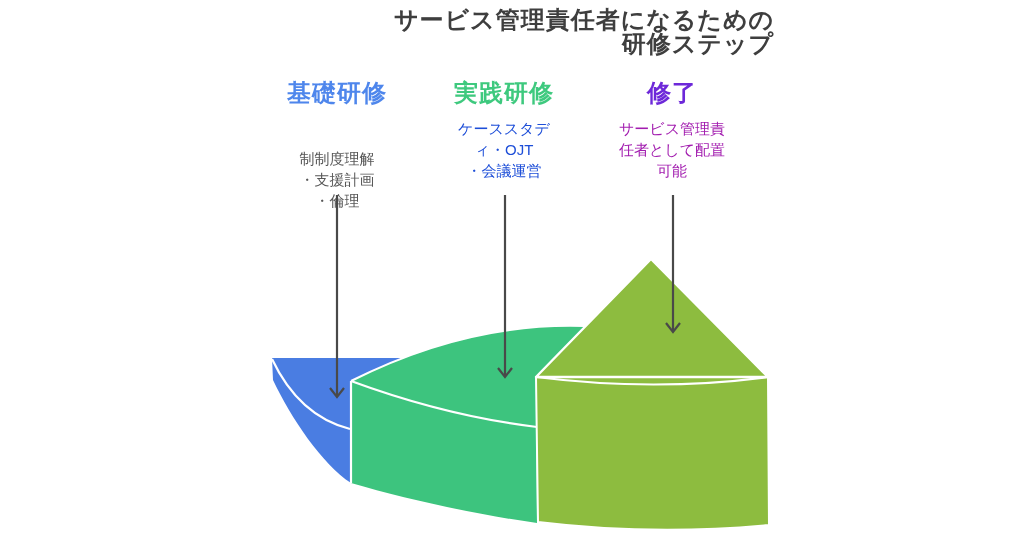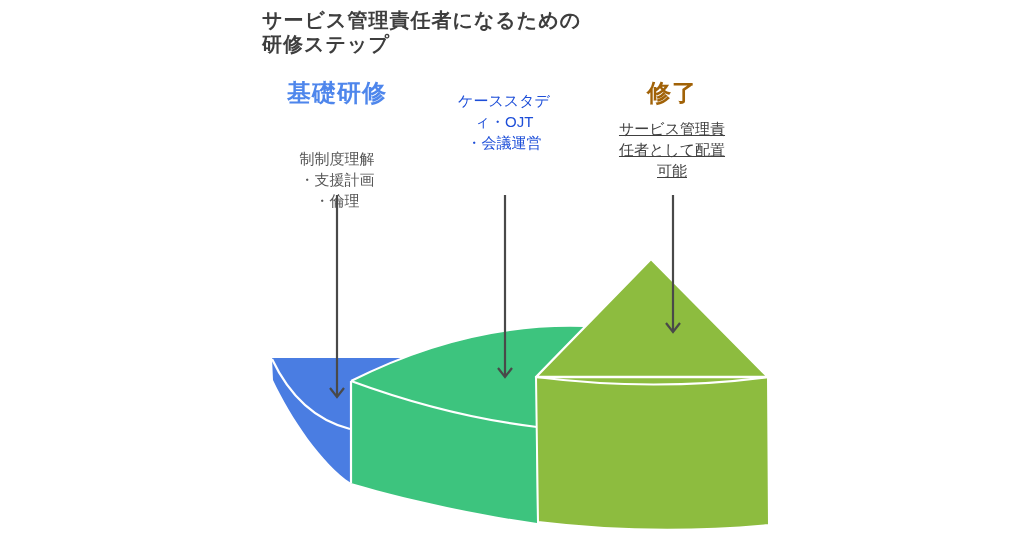--- a/index.html
+++ b/index.html
@@ -9,22 +9,22 @@
     height: 538px;
     background: #ffffff;
     overflow: hidden;
     font-family: "Liberation Sans", "DejaVu Sans", sans-serif;
   }
   .page-title {
     position: absolute;
     top: 8px;
     left: 262px;
     width: 512px;
-    text-align: left;
-    font-size: 20px;
+    text-align: right;
+    font-size: 24px;
     font-weight: bold;
     line-height: 24px;
     white-space: pre-line;
     letter-spacing: 1px;
   }
   .step-col {
     position: absolute;
     top: 79px;
     width: 220px;
     text-align: center;
@@ -59,28 +59,29 @@
 研修ステップ</div>
 
   <div class="step-col c1">
     <div class="step-label" style="color: rgb(78, 134, 236);">基礎研修</div>
     <div class="step-desc" style="color: rgb(87, 87, 87); margin-top: 41px;">制制度理解
 ・支援計画
 ・倫理</div>
   </div>
 
   <div class="step-col c2">
+    <div class="step-label" style="color: rgb(62, 201, 126);">実践研修</div>
     <div class="step-desc" style="color: #1d4ed8;">ケーススタデ
 ィ・OJT
 ・会議運営</div>
   </div>
 
   <div class="step-col c3">
-    <div class="step-label" style="color: #a16207;">修了</div>
-    <div class="step-desc" style="color: #404040; text-decoration: underline;">サービス管理責
+    <div class="step-label" style="color: #6d28d9;">修了</div>
+    <div class="step-desc" style="color: #a21caf;">サービス管理責
 任者として配置
 可能</div>
   </div>
 
   <svg class="figure-svg" width="1024" height="538" viewBox="0 0 1024 538">
 
     <path d="M272,358 L404,358 L351,381 L351,483 C322,464 291,418 273,380 Z" style="fill: rgb(74, 125, 226);"></path>
     <path d="M272,359 Q299,416 350,429" fill="none" stroke-width="2.2" style="stroke: rgb(255, 255, 255);"></path>
 
     <path d="M351,381 Q468,322 585,326 L536,377 L537,523 C478,515 406,499 351,483 Z" style="fill: rgb(61, 196, 126);"></path>

